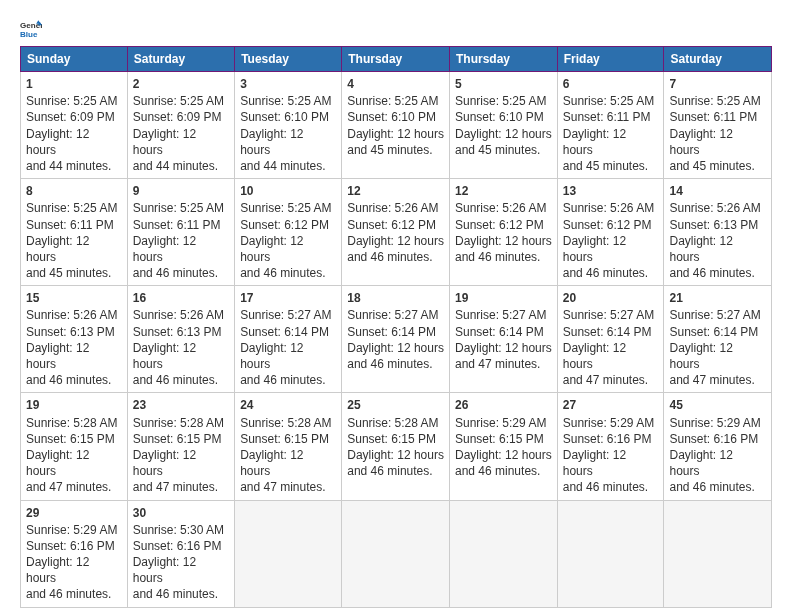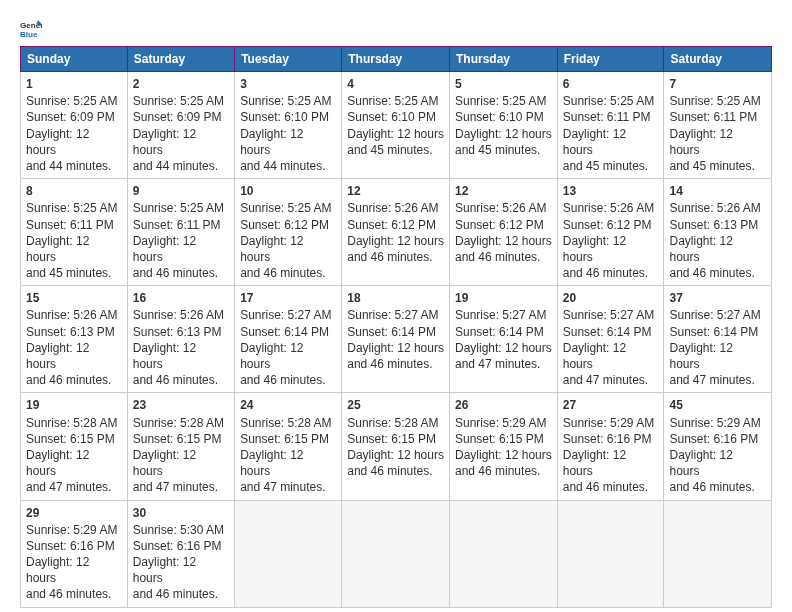--- a/index.html
+++ b/index.html
@@ -144,21 +144,21 @@
           <td><span class="day-number">13</span><span class="day-info">Sunrise: 5:26 AM<br>Sunset: 6:12 PM<br>Daylight: 12 hours<br>and 46 minutes.</span></td>
           <td><span class="day-number">14</span><span class="day-info">Sunrise: 5:26 AM<br>Sunset: 6:13 PM<br>Daylight: 12 hours<br>and 46 minutes.</span></td>
         </tr>
         <tr class="week-row">
           <td><span class="day-number">15</span><span class="day-info">Sunrise: 5:26 AM<br>Sunset: 6:13 PM<br>Daylight: 12 hours<br>and 46 minutes.</span></td>
           <td><span class="day-number">16</span><span class="day-info">Sunrise: 5:26 AM<br>Sunset: 6:13 PM<br>Daylight: 12 hours<br>and 46 minutes.</span></td>
           <td><span class="day-number">17</span><span class="day-info">Sunrise: 5:27 AM<br>Sunset: 6:14 PM<br>Daylight: 12 hours<br>and 46 minutes.</span></td>
           <td><span class="day-number">18</span><span class="day-info">Sunrise: 5:27 AM<br>Sunset: 6:14 PM<br>Daylight: 12 hours<br>and 46 minutes.</span></td>
           <td><span class="day-number">19</span><span class="day-info">Sunrise: 5:27 AM<br>Sunset: 6:14 PM<br>Daylight: 12 hours<br>and 47 minutes.</span></td>
           <td><span class="day-number">20</span><span class="day-info">Sunrise: 5:27 AM<br>Sunset: 6:14 PM<br>Daylight: 12 hours<br>and 47 minutes.</span></td>
-          <td><span class="day-number">37</span><span class="day-info">Sunrise: 5:27 AM<br>Sunset: 6:14 PM<br>Daylight: 12 hours<br>and 47 minutes.</span></td>
+          <td><span class="day-number">21</span><span class="day-info">Sunrise: 5:27 AM<br>Sunset: 6:14 PM<br>Daylight: 12 hours<br>and 47 minutes.</span></td>
         </tr>
         <tr class="week-row">
           <td><span class="day-number">19</span><span class="day-info">Sunrise: 5:28 AM<br>Sunset: 6:15 PM<br>Daylight: 12 hours<br>and 47 minutes.</span></td>
           <td><span class="day-number">23</span><span class="day-info">Sunrise: 5:28 AM<br>Sunset: 6:15 PM<br>Daylight: 12 hours<br>and 47 minutes.</span></td>
           <td><span class="day-number">24</span><span class="day-info">Sunrise: 5:28 AM<br>Sunset: 6:15 PM<br>Daylight: 12 hours<br>and 47 minutes.</span></td>
           <td><span class="day-number">25</span><span class="day-info">Sunrise: 5:28 AM<br>Sunset: 6:15 PM<br>Daylight: 12 hours<br>and 46 minutes.</span></td>
           <td><span class="day-number">26</span><span class="day-info">Sunrise: 5:29 AM<br>Sunset: 6:15 PM<br>Daylight: 12 hours<br>and 46 minutes.</span></td>
           <td><span class="day-number">27</span><span class="day-info">Sunrise: 5:29 AM<br>Sunset: 6:16 PM<br>Daylight: 12 hours<br>and 46 minutes.</span></td>
           <td><span class="day-number">45</span><span class="day-info">Sunrise: 5:29 AM<br>Sunset: 6:16 PM<br>Daylight: 12 hours<br>and 46 minutes.</span></td>
         </tr>

